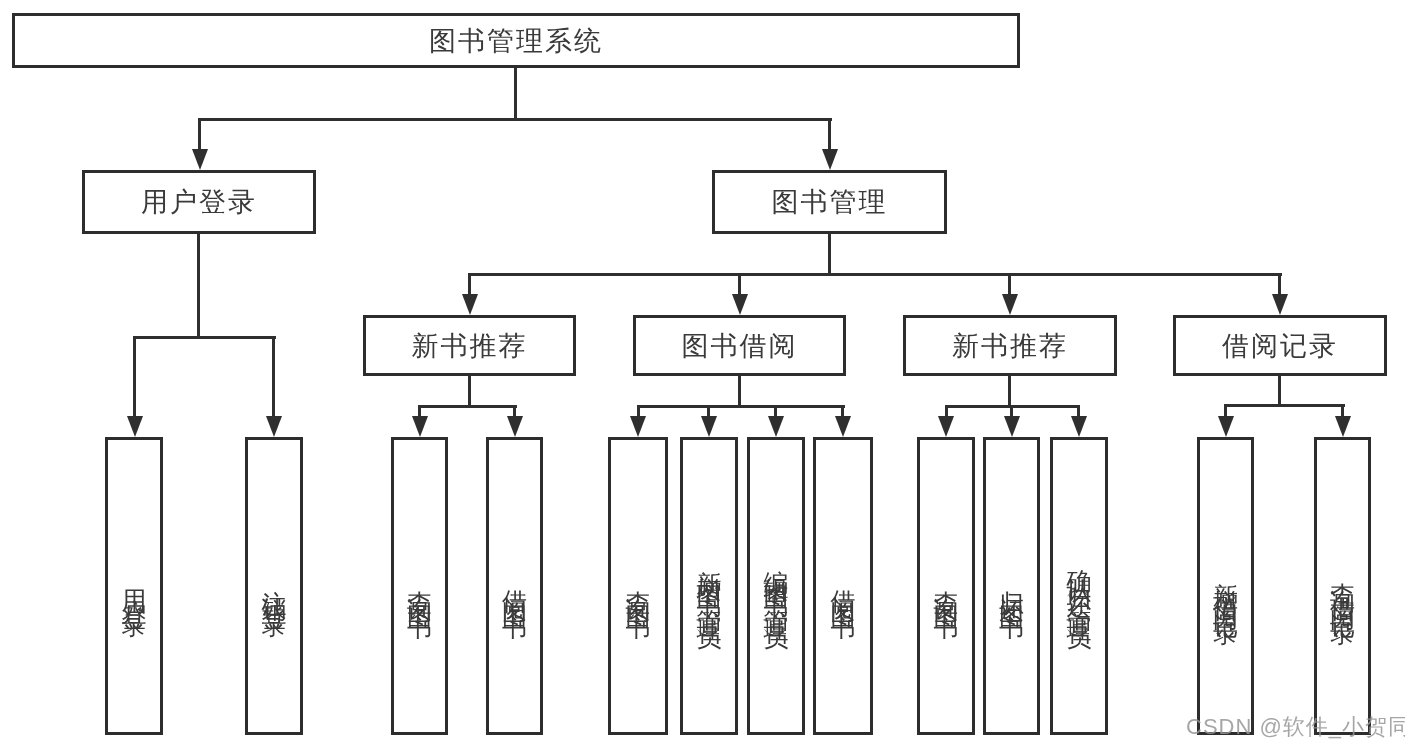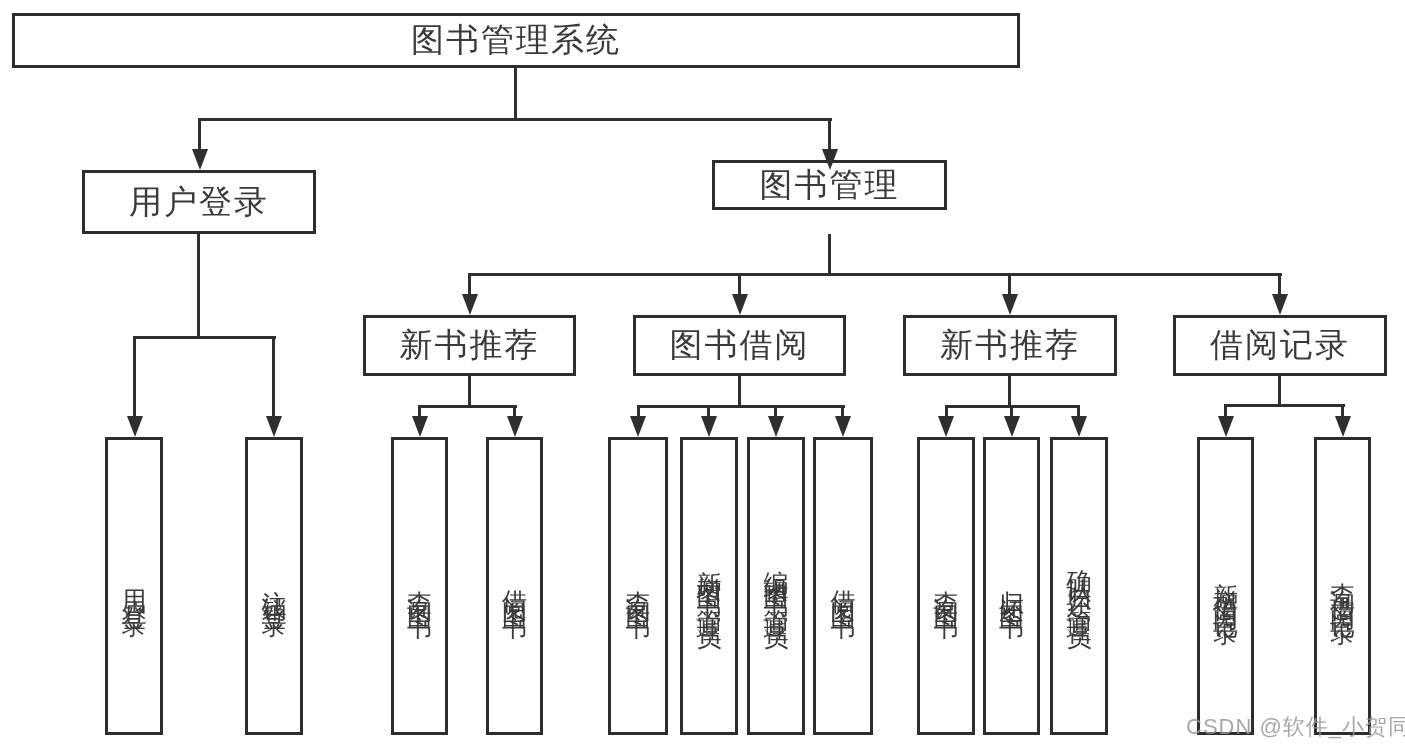--- a/index.html
+++ b/index.html
@@ -13,21 +13,21 @@
   .node{
     position:absolute;
     box-sizing:border-box;
     border:3px solid #2d2d2d;
     background:#ffffff;
     display:flex;
     align-items:center;
     justify-content:center;
     color:#3a3a3a;
   }
-  .hnode{font-size:33px;letter-spacing:2px;white-space:nowrap;}
+  .hnode{font-size:27px;letter-spacing:2px;white-space:nowrap;}
   .vnode .vtext{
     writing-mode:vertical-rl;
     text-orientation:mixed;
     font-size:25px;
     letter-spacing:8px;
     line-height:1;
     color:#3a3a3a;
   }
   .cline{position:absolute;background:#2f2f2f;}
   .carrow{
@@ -47,21 +47,21 @@
   }
 </style>
 </head>
 <body>
 
 <div class="canvas" id="canvas">
 
   <div class="node hnode" style="left:12px;top:13px;width:1008px;height:55px;">图书管理系统</div>
 
   <div class="node hnode" style="left:82px;top:170px;width:234px;height:64px;">用户登录</div>
-  <div class="node hnode" style="left:712px;top:160px;width:235px;height:50px;">图书管理</div>
+  <div class="node hnode" style="left:712px;top:170px;width:235px;height:64px;">图书管理</div>
 
   <div class="node hnode" style="left:363px;top:315px;width:213px;height:61px;">新书推荐</div>
   <div class="node hnode" style="left:633px;top:315px;width:213px;height:61px;">图书借阅</div>
   <div class="node hnode" style="left:903px;top:315px;width:214px;height:61px;">新书推荐</div>
   <div class="node hnode" style="left:1173px;top:315px;width:214px;height:61px;">借阅记录</div>
 
   <div class="node vnode" style="left:105px;top:437px;width:58px;height:298px;">
     <span class="vtext">用户登录</span>
   </div>
   <div class="node vnode" style="left:245px;top:437px;width:58px;height:298px;">

